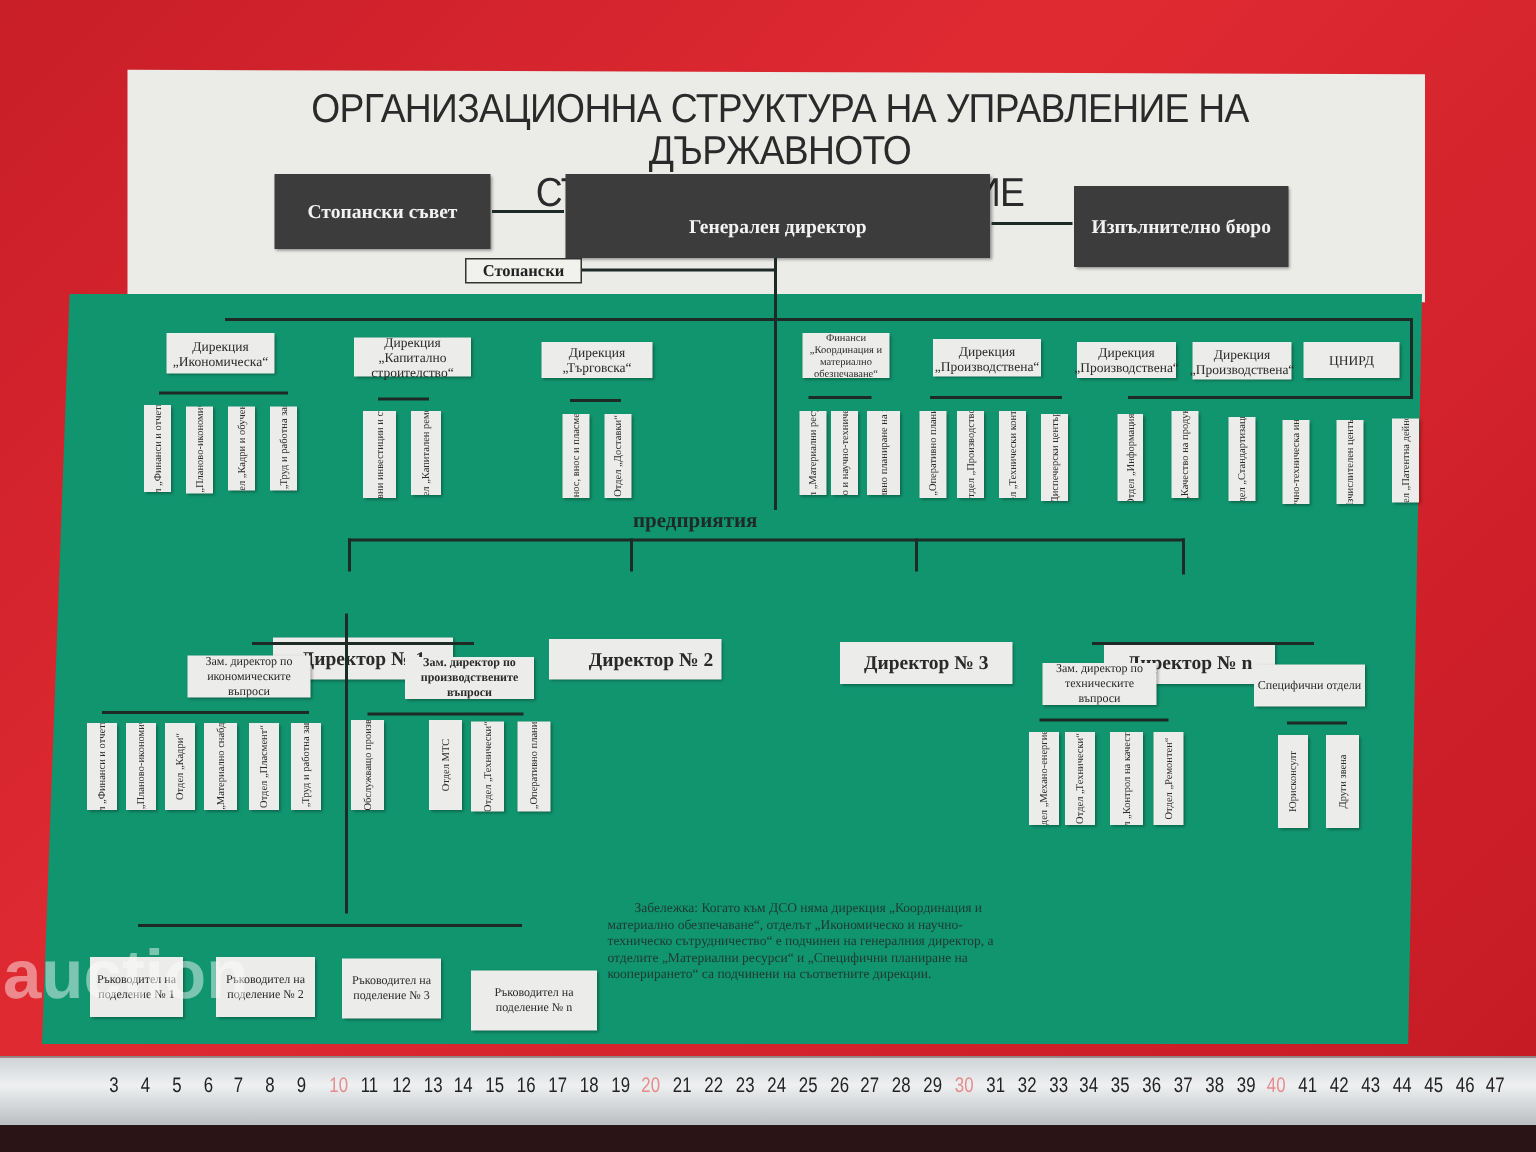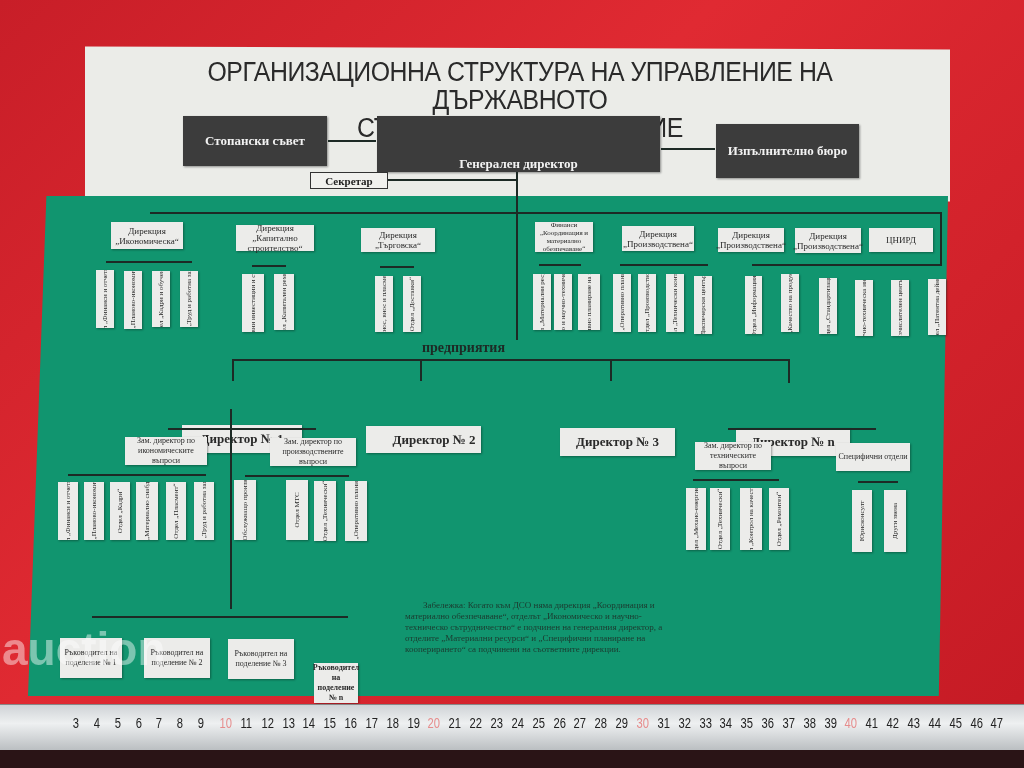--- a/index.html
+++ b/index.html
@@ -34,30 +34,30 @@
 <div class="poster-green"></div>
 
 <div class="title">
   <div>ОРГАНИЗАЦИОННА СТРУКТУРА НА УПРАВЛЕНИЕ НА ДЪРЖАВНОТО</div>
   <div>СТОПАНСКО ОБЕДИНЕНИЕ</div>
 </div>
 
 <div class="dark-box" style="left:183px;top:116px;width:144px;height:50px;">
     <span>Стопански съвет</span>
   </div>
-<div class="dark-box" style="left:377px;top:116px;width:283px;height:56px;align-items:flex-end;padding-top:14px;box-sizing:border-box;">
+<div class="dark-box" style="left:377px;top:116px;width:283px;height:56px;align-items:center;padding-top:14px;box-sizing:border-box;">
     <span>Генерален директор</span>
   </div>
 <div class="dark-box" style="left:716px;top:124px;width:143px;height:54px;">
     <span>Изпълнително бюро</span>
   </div>
 <div class="harrow" style="left:328px;top:140px;width:48px;"></div>
 <div class="harrow" style="left:661px;top:148px;width:54px;"></div>
 <div class="secretary">
-    <span>Секретар</span>
+    <span>Стопански</span>
   </div>
 <div class="harrow" style="left:388px;top:179px;width:128px;"></div>
 
 <div class="line" style="left:516px;top:172px;width:2px;height:168px;"></div>
 <div class="line" style="left:150px;top:212px;width:792px;height:2px;"></div>
 
 <div class="wbox" style="left:111px;top:222px;width:72px;height:27px;">
     <span>Дирекция „Икономическа“</span>
   </div>
 <div class="wbox" style="left:236px;top:225px;width:78px;height:26px;">
@@ -174,21 +174,21 @@
     <span>Директор № n</span>
   </div>
 
 <div class="line" style="left:230px;top:409px;width:2px;height:200px;"></div>
 <div class="line" style="left:168px;top:428px;width:148px;height:2px;"></div>
 <div class="line" style="left:728px;top:428px;width:148px;height:2px;"></div>
 
 <div class="wbox" style="left:125px;top:437px;width:82px;height:28px;font-size:8px;">
     <span>Зам. директор по икономическите въпроси</span>
   </div>
-<div class="wbox" style="left:270px;top:438px;width:86px;height:28px;font-size:8px;">
+<div class="wbox" style="left:270px;top:438px;width:86px;height:28px;font-size:8px;font-weight:bold;">
     <span>Зам. директор по производствените въпроси</span>
   </div>
 <div class="wbox" style="left:695px;top:442px;width:76px;height:28px;font-size:8px;">
     <span>Зам. директор по техническите въпроси</span>
   </div>
 <div class="wbox" style="left:836px;top:443px;width:74px;height:28px;font-size:8px;">
     <span>Специфични отдели</span>
   </div>
 
 <div class="line" style="left:68px;top:474px;width:138px;height:2px;"></div>
@@ -248,21 +248,21 @@
 <div class="line" style="left:92px;top:616px;width:256px;height:2px;"></div>
 <div class="wbox" style="left:60px;top:638px;width:62px;height:40px;font-size:8px;">
     <span>Ръководител на поделение № 1</span>
   </div>
 <div class="wbox" style="left:144px;top:638px;width:66px;height:40px;font-size:8px;">
     <span>Ръководител на поделение № 2</span>
   </div>
 <div class="wbox" style="left:228px;top:639px;width:66px;height:40px;font-size:8px;">
     <span>Ръководител на поделение № 3</span>
   </div>
-<div class="wbox" style="left:314px;top:663px;width:44px;height:40px;font-size:8px;font-weight:bold;">
+<div class="wbox" style="left:314px;top:647px;width:84px;height:40px;font-size:8px;">
     <span>Ръководител на поделение № n</span>
   </div>
 
 <div class="note">Забележка: Когато към ДСО няма дирекция „Координация и материално обезпечаване“, отделът „Икономическо и научно-техническо сътрудничество“ е подчинен на генералния директор, а отделите „Материални ресурси“ и „Специфични планиране на коопериране­то“ са подчинени на съответните дирекции.</div>
 
 <div class="watermark">
   <div class="wm2">auction</div>
 </div>
 
 <div class="ruler" id="ruler">

